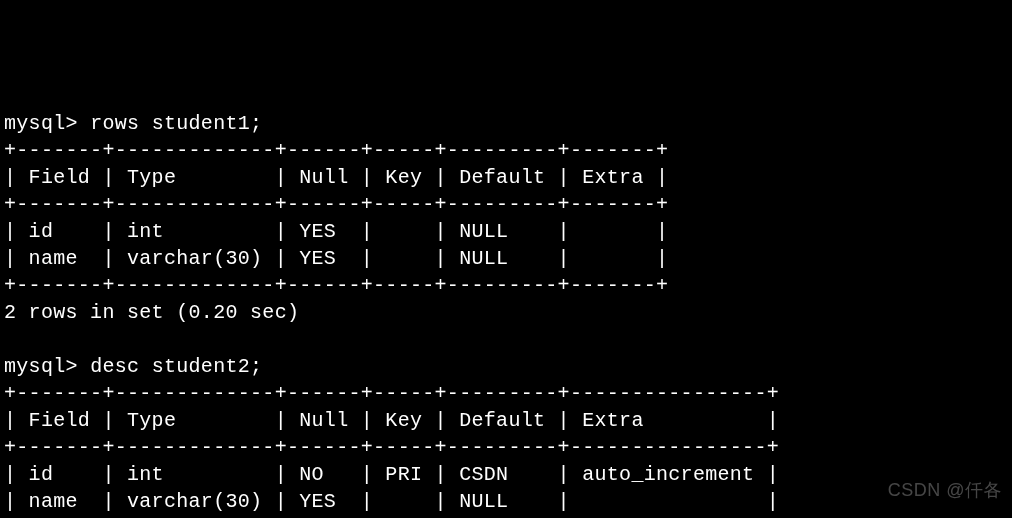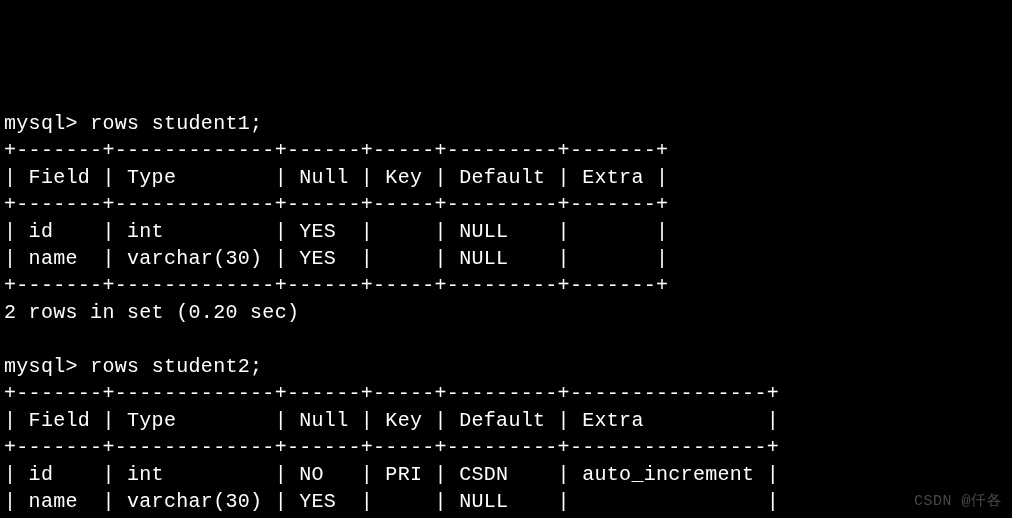--- a/index.html
+++ b/index.html
@@ -16,43 +16,43 @@
       padding: 2px 4px;
       width: 1012px;
       height: 518px;
       overflow: hidden;
       position: relative;
       white-space: pre;
       letter-spacing: 0.3px;
     }
     .watermark {
       position: absolute;
-      bottom: 6px;
+      bottom: 16px;
       right: 10px;
       color: rgba(200,200,200,0.35);
-      font-family: Liberation Mono, monospace;
-      font-size: 15px;
+      font-family: Liberation Sans, sans-serif;
+      font-size: 18px;
       letter-spacing: 0.5px;
     }
   </style>
 </head>
 <body>
 
 
 
 <div><span>mysql&gt;</span> <span>rows student1;</span>
 <span>+-------+-------------+------+-----+---------+-------+</span>
 <span>| Field | Type        | Null | Key | Default | Extra |</span>
 <span>+-------+-------------+------+-----+---------+-------+</span>
 <span>| id    | int         | YES  |     | NULL    |       |</span>
 <span>| name  | varchar(30) | YES  |     | NULL    |       |</span>
 <span>+-------+-------------+------+-----+---------+-------+</span>
 <span>2 rows in set (0.20 sec)</span>
 
-<span>mysql&gt;</span> <span>rows student2;</span>
+<span>mysql&gt;</span> <span>desc student2;</span>
 <span>+-------+-------------+------+-----+---------+----------------+</span>
 <span>| Field | Type        | Null | Key | Default | Extra          |</span>
 <span>+-------+-------------+------+-----+---------+----------------+</span>
 <span>| id    | int         | NO   | PRI | CSDN    | auto_increment |</span>
 <span>| name  | varchar(30) | YES  |     | NULL    |                |</span>
 <span>+-------+-------------+------+-----+---------+----------------+</span>
 </div>
 
 <div class="watermark">CSDN @仟各</div>
 

